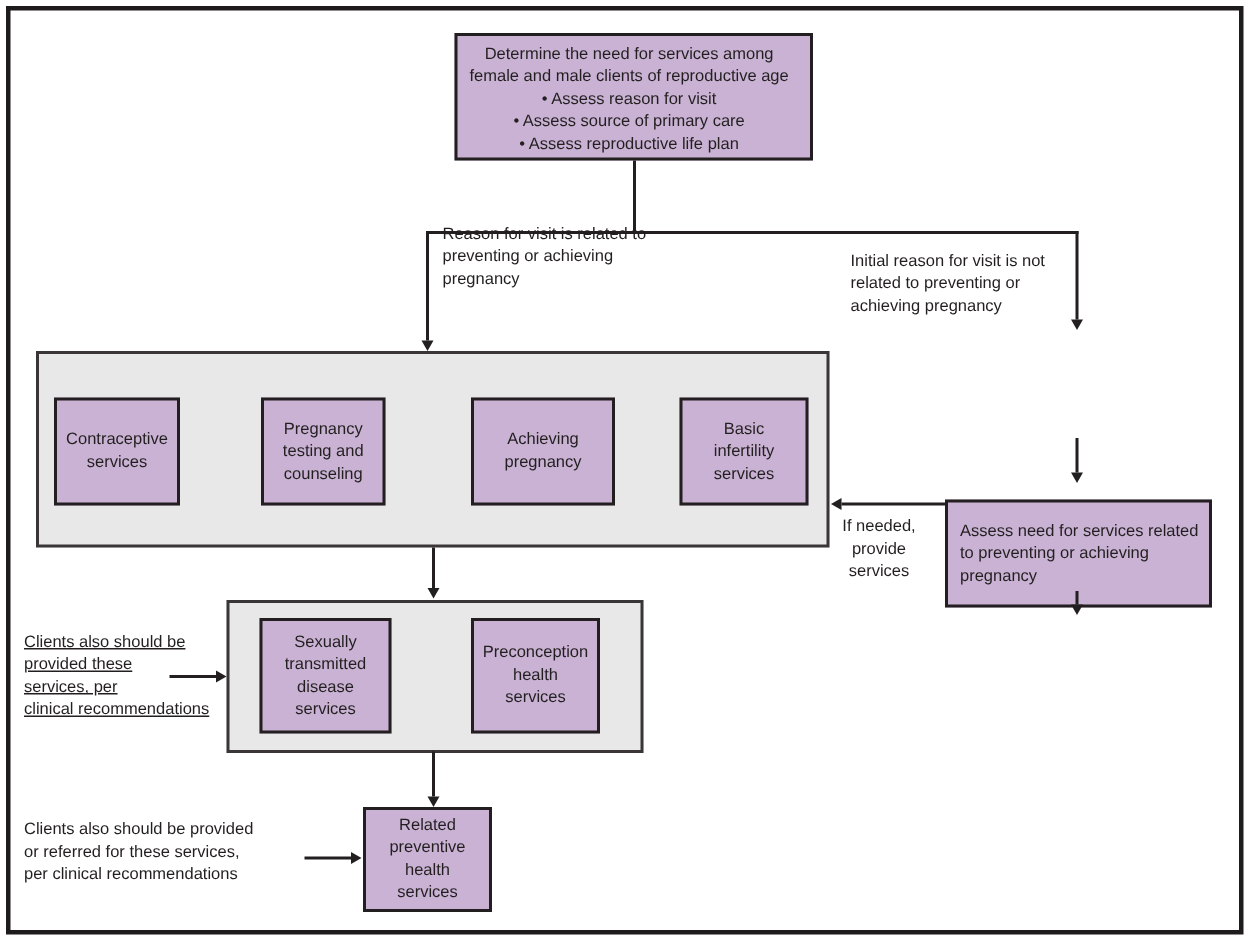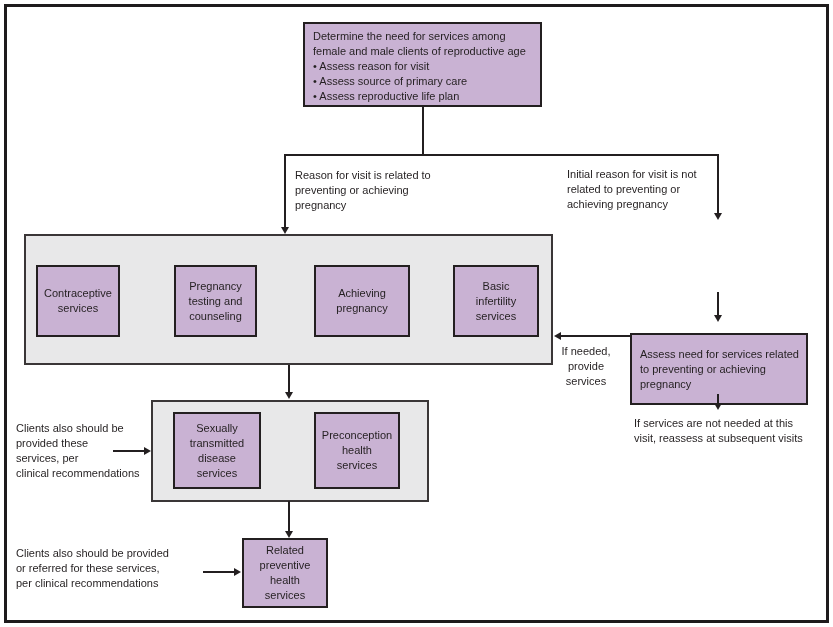--- a/index.html
+++ b/index.html
@@ -20,41 +20,41 @@
   .container{
     position:absolute;background:#e8e8e9;border:2px solid #3a3637;box-sizing:border-box;
   }
   .label{position:absolute;}
   .line{position:absolute;background:#231f20;}
   .ah{position:absolute;width:0;height:0;}
   .ah-down{border-left:4px solid transparent;border-right:4px solid transparent;border-top:7px solid #231f20;}
   .ah-left{border-top:4px solid transparent;border-bottom:4px solid transparent;border-right:7px solid #231f20;}
   .ah-right{border-top:4px solid transparent;border-bottom:4px solid transparent;border-left:7px solid #231f20;}
 
-  #top-box{left:303px;top:22px;width:239px;height:85px;align-items:flex-start;justify-content:flex-start;text-align:left;padding:5px 2px 0 8px;}
-  #label-left{left:295px;top:168px;width:170px;}
+  #top-box{left:303px;top:22px;width:239px;height:85px;align-items:flex-start;justify-content:flex-start;text-align:center;padding:5px 2px 0 8px;}
+  #label-left{left:295px;top:149px;width:170px;}
   #label-right{left:567px;top:167px;width:165px;}
 
   #container1{left:24px;top:234px;width:529px;height:131px;}
   #box-contraceptive{left:36px;top:265px;width:84px;height:72px;text-align:center;}
   #box-pregnancy-testing{left:174px;top:265px;width:83px;height:72px;}
   #box-achieving{left:314px;top:265px;width:96px;height:72px;}
   #box-infertility{left:453px;top:265px;width:86px;height:72px;}
 
   #box-acute{left:630px;top:221px;width:178px;height:71px;justify-content:flex-start;text-align:left;padding-left:10px;}
   #box-assess{left:630px;top:322px;width:178px;height:72px;justify-content:flex-start;text-align:left;padding-left:8px;margin-top:11px;}
   #note-if-needed{left:554px;top:344px;width:64px;text-align:center;}
   #note-reassess{left:634px;top:416px;width:195px;}
 
   #container2{left:151px;top:400px;width:278px;height:102px;}
   #box-std{left:173px;top:412px;width:88px;height:77px;}
   #box-preconception{left:314px;top:412px;width:86px;height:77px;}
   #box-related{left:242px;top:538px;width:86px;height:70px;}
 
-  #note-provided{left:16px;top:421px;width:145px;}
+  #note-provided{left:16px;top:421px;width:145px;text-decoration:underline;}
   #note-referred{left:16px;top:546px;width:195px;}
 
   
   #ln-stem{left:422px;top:107px;width:2px;height:49px;}
   #ln-branch{left:284px;top:154px;width:435px;height:2px;}
   #ln-left-drop{left:284px;top:154px;width:2px;height:73px;}
   #ah-left-drop{left:281px;top:227px;}
   #ln-right-drop{left:717px;top:154px;width:2px;height:59px;}
   #ah-right-drop{left:714px;top:213px;}
   #ln-mid1{left:288px;top:365px;width:2px;height:27px;}
@@ -117,22 +117,20 @@
 pregnancy</div>
 
   <div class="line" id="ln-assess-left"></div>
   <div class="ah ah-left" id="ah-assess-left"></div>
   <div class="label txt" id="note-if-needed">If needed,
 provide
 services</div>
 
   <div class="line" id="ln-assess-down"></div>
   <div class="ah ah-down" id="ah-assess-down"></div>
-  <div class="label txt" id="note-reassess">If services are not needed at this
-visit, reassess at subsequent visits</div>
 
   <div class="line" id="ln-mid1"></div>
   <div class="ah ah-down" id="ah-mid1"></div>
 
   <div class="container" id="container2"></div>
   <div class="node txt" id="box-std">Sexually
 transmitted
 disease
 services</div>
   <div class="node txt" id="box-preconception">Preconception

